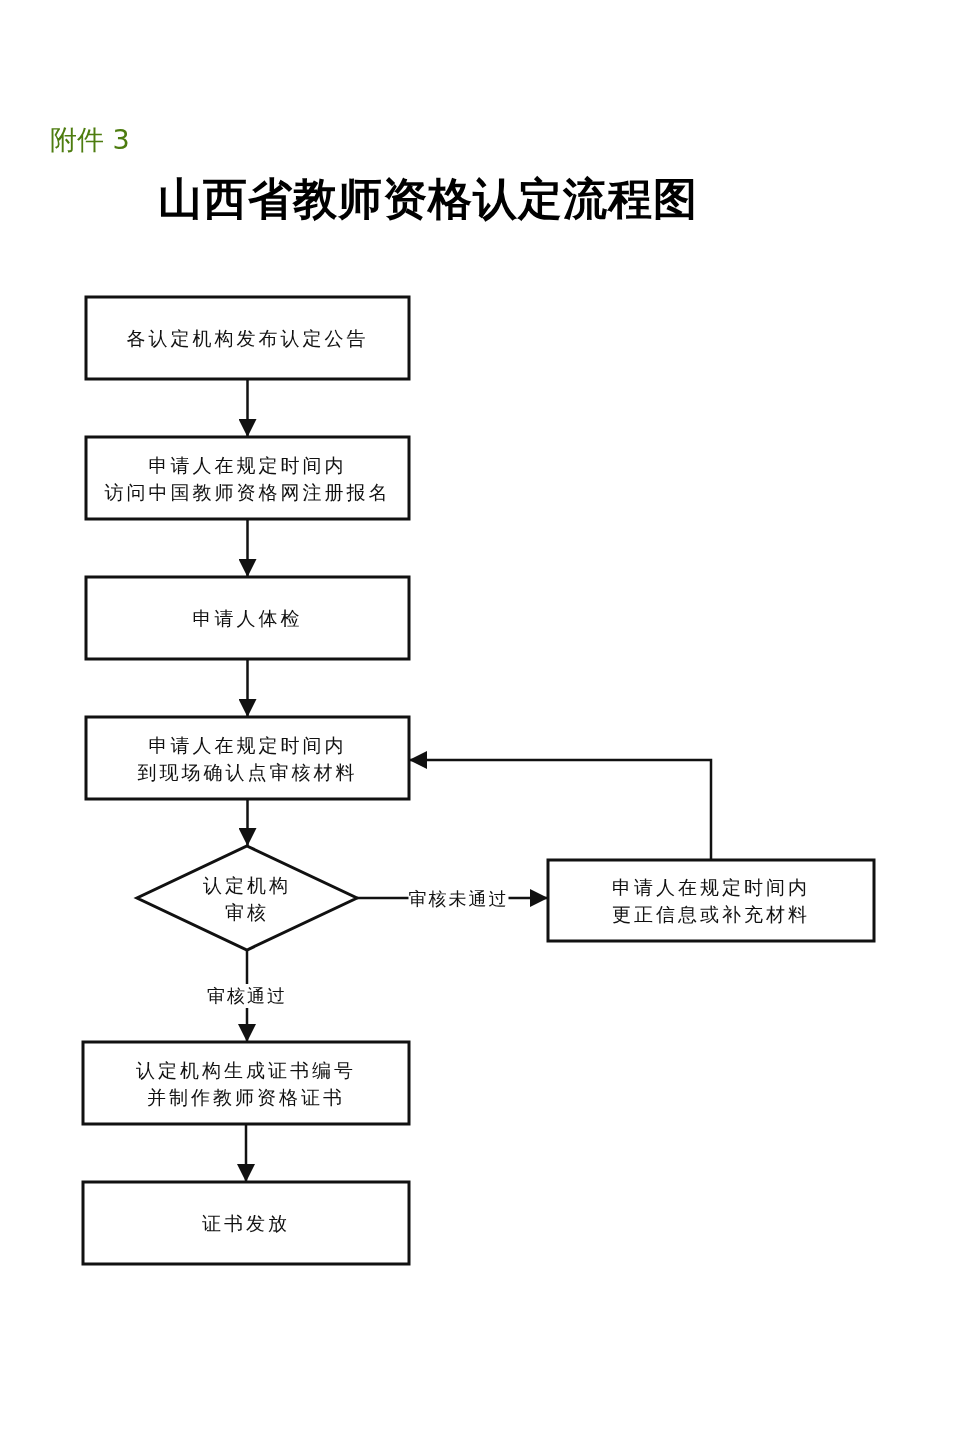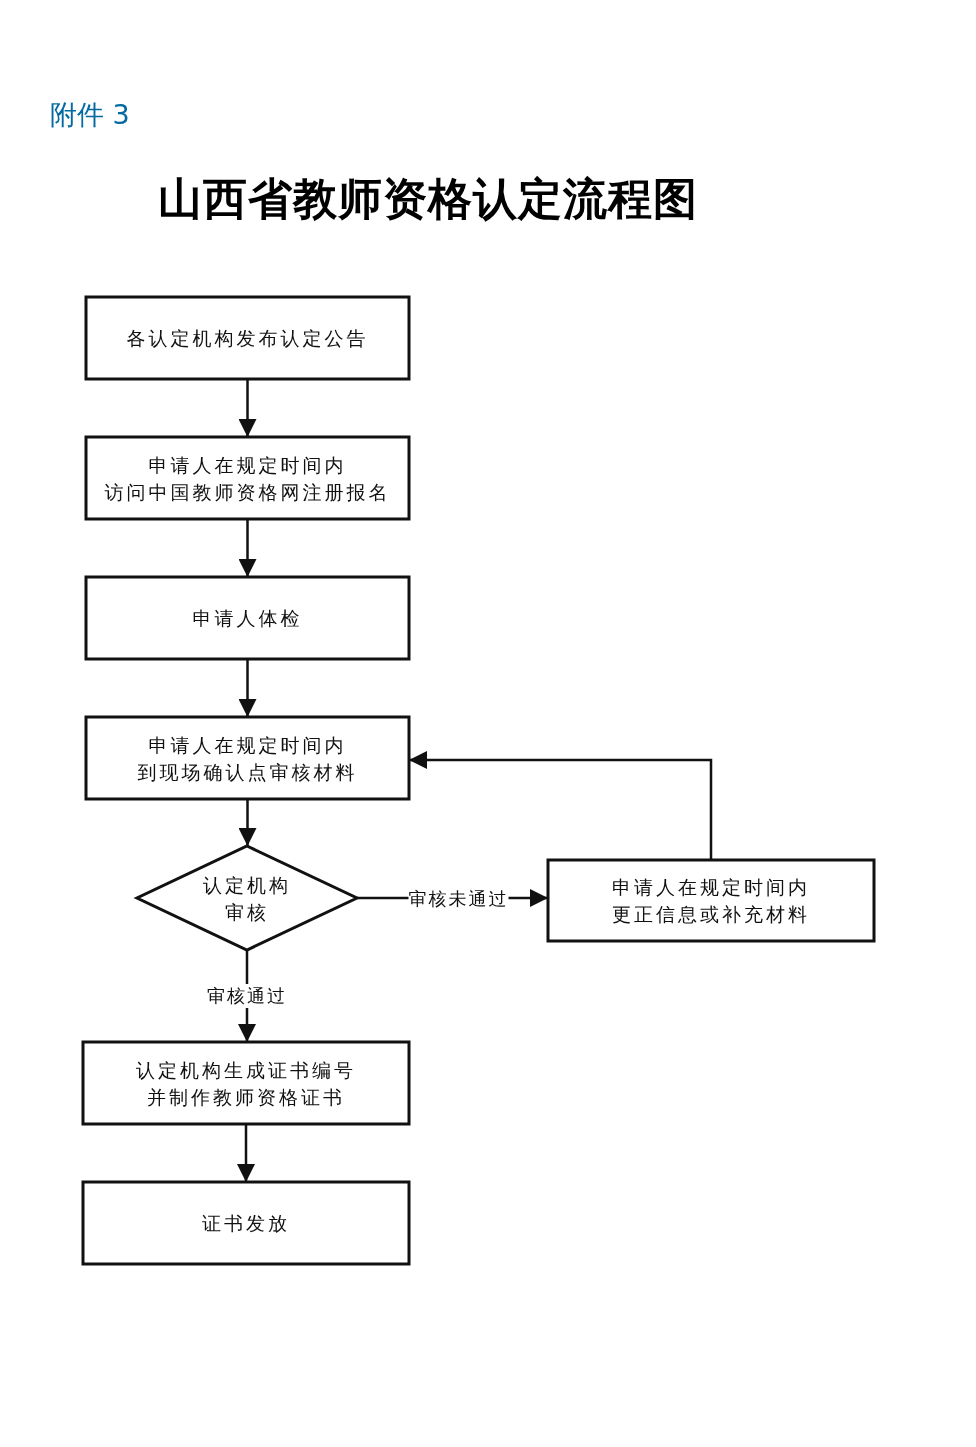--- a/index.html
+++ b/index.html
@@ -2,22 +2,22 @@
 <html><head>
   <meta charset="utf-8">
   <style>
     html, body { margin: 0; padding: 0; }
     body {
       width: 976px; height: 1447px; background: #ffffff; position: relative;
       font-family: "DejaVu Serif", serif; color: #111;
       overflow: hidden;
     }
     .attach {
-      position: absolute; left: 50px; top: 97px;
-      font-family: "DejaVu Sans", sans-serif; font-size: 27px; color: #0369a1;
+      position: absolute; left: 50px; top: 122px;
+      font-family: "DejaVu Sans", sans-serif; font-size: 27px; color: #4d7c0f;
     }
     .title {
       position: absolute; left: 0; width: 880px; top: 170px; text-align: center;
       font-family: "DejaVu Serif", serif; font-weight: bold; font-size: 44px;
       letter-spacing: 1px; color: #000;
       padding-left: 0;
     }
     .title span { position: relative; left: -12px; }
     svg { position: absolute; left: 0; top: 0; }
     .node-text {

